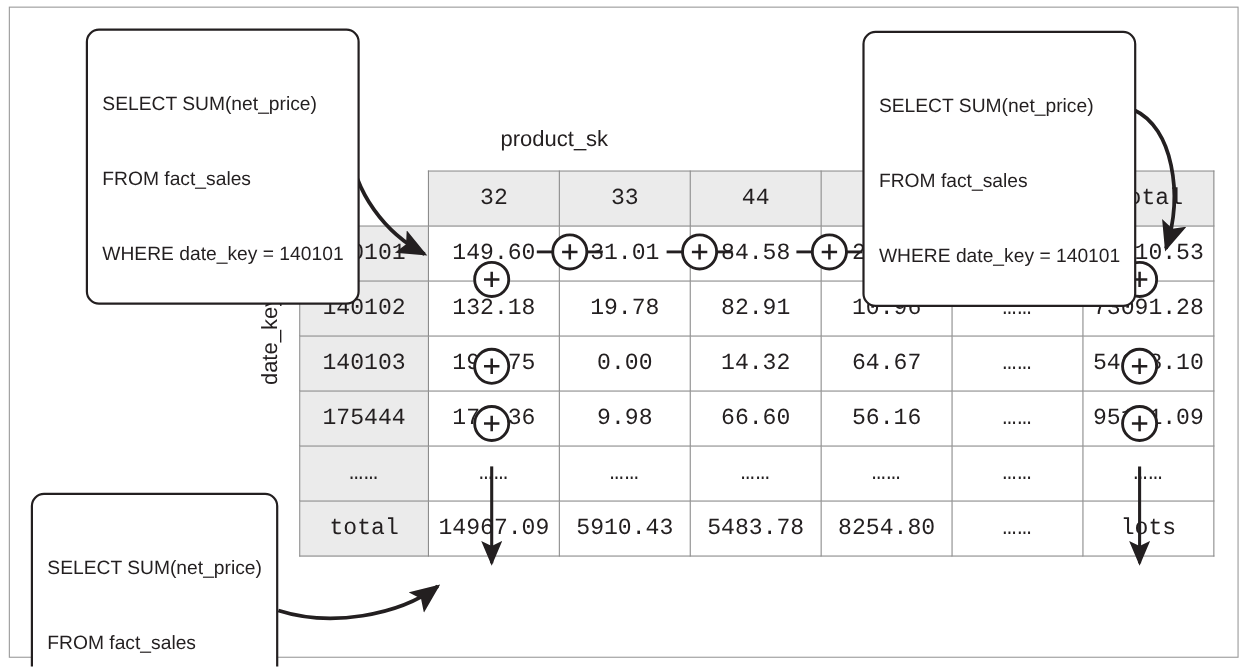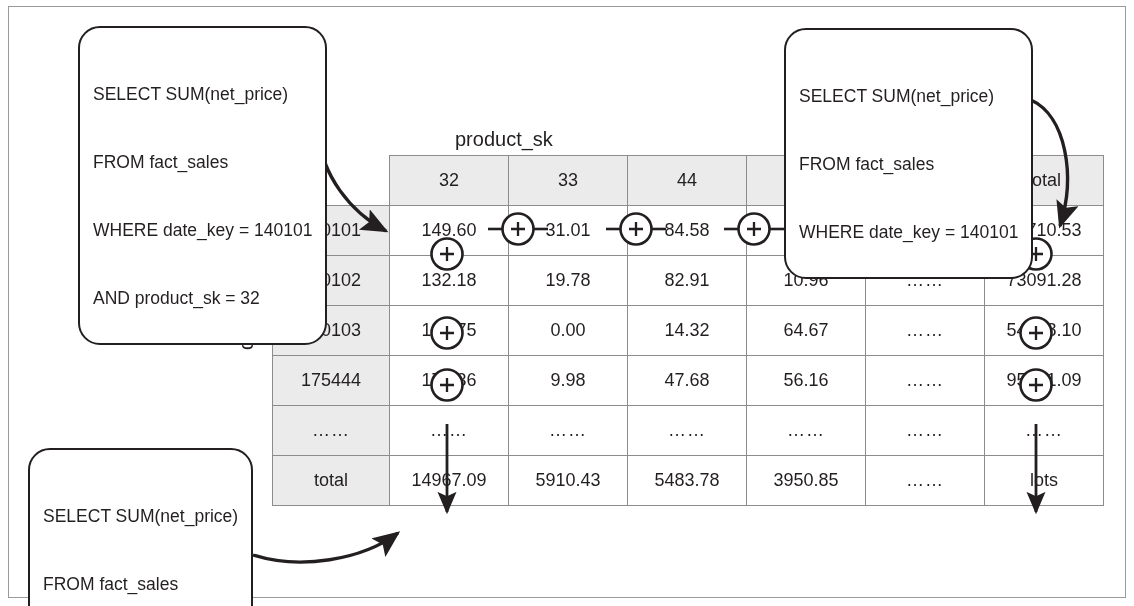--- a/index.html
+++ b/index.html
@@ -12,57 +12,58 @@
   #figure-frame{
     position:absolute;left:8px;top:6px;width:1118px;height:592px;
     border:1px solid #9a9a9a;
     box-sizing:border-box;
     background:#ffffff;
   }
   
   .callout{
     position:absolute;
     border:2.2px solid #231f20;
-    border-radius:22px;
+    border-radius:12px;
     background:#ffffff;
     box-sizing:border-box;
     padding:9px 13px 10px 13px;
     font-size:17.5px;
     line-height:1.30;
     white-space:pre;
     z-index:40;
   }
   #callout-cell   { left:78px;  top:26px;  }
   #callout-row    { left:784px; top:28px;  }
   #callout-column { left:28px;  top:448px; }
   .callout .ln{display:block;}
   
   #label-product-sk{
-    position:absolute;left:455px;top:128px;
+    position:absolute;left:455px;top:116px;
     font-size:20px;z-index:20;
   }
   #label-date-key{
     position:absolute;left:186px;top:298px;width:120px;
     text-align:center;font-size:20px;z-index:20;
     transform:rotate(-90deg);transform-origin:center center;
   }
   
   #matrix-table{
     position:absolute;left:272px;top:155px;
     border-collapse:collapse;
     z-index:10;
   }
   #matrix-table td{
     border:1px solid #8c8c8c;
     height:49px;
     text-align:center;
     vertical-align:middle;
-    font-size:18px;
+    font-size:21px;
     background:#ffffff;
     padding:0;
+    font-family:Liberation Mono, monospace;
   }
   #matrix-table td.hdr{
     background:#ebebeb;
   }
   #matrix-table td.rowhdr{
     background:#ebebeb;width:116px;
   }
   #matrix-table td.corner{
     border:none;background:transparent;
   }
@@ -121,53 +122,52 @@
       <td class="datacell">14.32</td>
       <td class="datacell">64.67</td>
       <td class="datacell dots">……</td>
       <td class="datacell">54688.10</td>
     </tr>
 
     <tr>
       <td class="rowhdr">175444</td>
       <td class="datacell">178.36</td>
       <td class="datacell">9.98</td>
-      <td class="datacell">47.68</td>
+      <td class="datacell">66.60</td>
       <td class="datacell">56.16</td>
       <td class="datacell dots">……</td>
       <td class="datacell">95121.09</td>
     </tr>
 
     <tr>
       <td class="rowhdr dots">……</td>
       <td class="datacell dots">……</td>
       <td class="datacell dots">……</td>
       <td class="datacell dots">……</td>
       <td class="datacell dots">……</td>
       <td class="datacell dots">……</td>
       <td class="datacell dots">……</td>
     </tr>
 
     <tr>
       <td class="rowhdr">total</td>
       <td class="datacell">14967.09</td>
       <td class="datacell">5910.43</td>
       <td class="datacell">5483.78</td>
-      <td class="datacell">3950.85</td>
+      <td class="datacell">8254.80</td>
       <td class="datacell dots">……</td>
       <td class="datacell">lots</td>
     </tr>
   </tbody>
 </table>
 
 <div class="callout" id="callout-cell">
   <span class="ln">SELECT SUM(net_price)</span>
   <span class="ln">FROM fact_sales</span>
   <span class="ln">WHERE date_key = 140101</span>
-  <span class="ln">AND product_sk = 32</span>
 </div>
 
 <div class="callout" id="callout-row">
   <span class="ln">SELECT SUM(net_price)</span>
   <span class="ln">FROM fact_sales</span>
   <span class="ln">WHERE date_key = 140101</span>
 </div>
 
 <div class="callout" id="callout-column">
   <span class="ln">SELECT SUM(net_price)</span>

